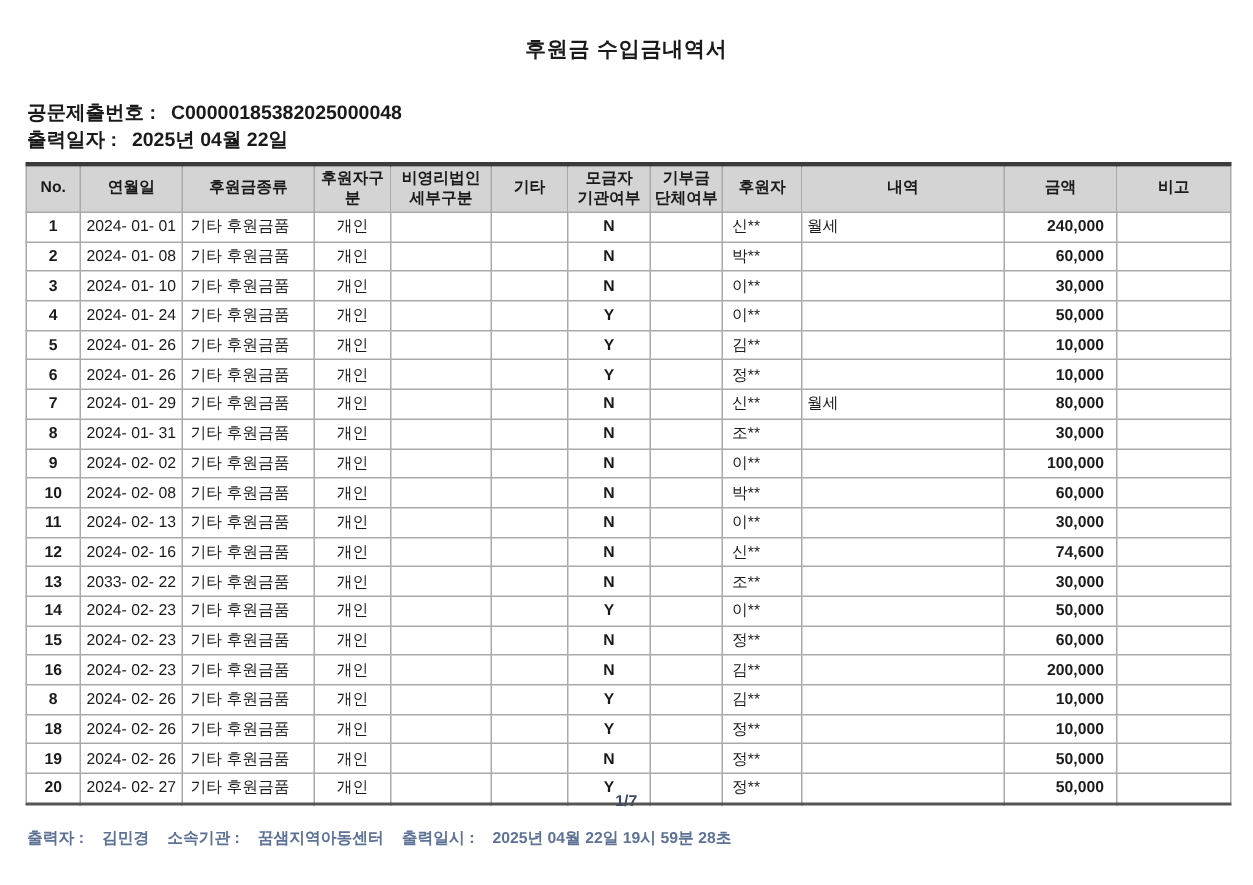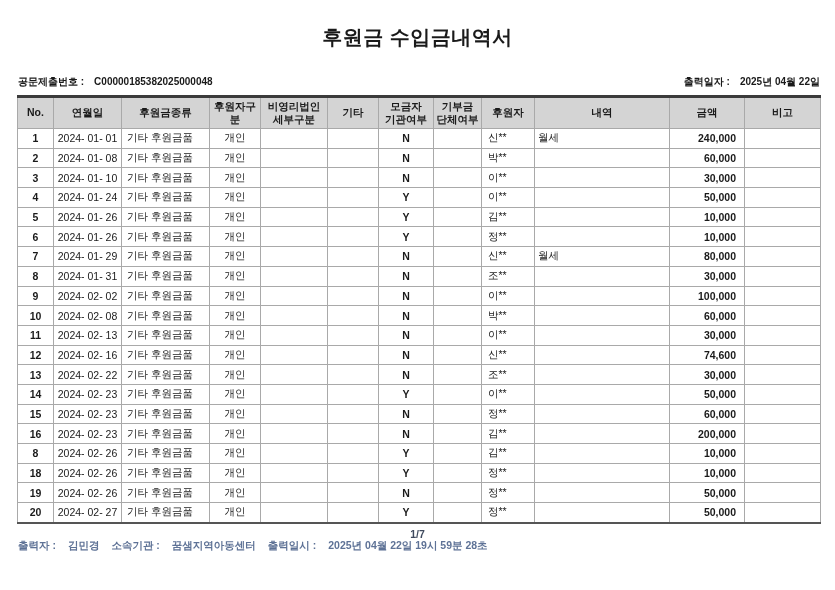--- a/index.html
+++ b/index.html
@@ -2,26 +2,26 @@
 <html><head>
 <meta charset="utf-8">
 <style>
   html,body{margin:0;padding:0;}
   body{
     width:835px;height:590px;background:#ffffff;
     font-family:"Liberation Sans","DejaVu Sans",sans-serif;
     color:#1a1a1a;position:relative;overflow:hidden;
   }
   .title{
-    text-align:center;margin-top:24px;font-size:20px;font-weight:700;
+    text-align:center;margin-top:24px;font-size:14px;font-weight:700;
     letter-spacing:0.5px;
   }
   .meta-row{
     display:flex;justify-content:space-between;align-items:flex-start;
-    margin:24px 15px 6px 18px;font-size:10px;
+    margin:24px 15px 6px 18px;font-size:13px;flex-direction:column;
   }
   .meta-left,.meta-right{display:flex;gap:10px;align-items:baseline;}
   .meta-label{font-weight:700;}
   .meta-value{font-weight:700;}
   .doc-table{
     width:803px;margin-left:17px;border-collapse:collapse;table-layout:fixed;
     font-size:10.5px;
     border:1px solid #6e6e6e;border-top:3px solid #3b3b3b;border-bottom:2px solid #555555;
   }
   .doc-table th,.doc-table td{
@@ -262,21 +262,21 @@
         <td></td>
         <td>N</td>
         <td></td>
         <td>신**</td>
         <td></td>
         <td>74,600</td>
         <td></td>
       </tr>
       <tr>
         <td>13</td>
-        <td>2024- 02- 22</td>
+        <td>2033- 02- 22</td>
         <td>기타 후원금품</td>
         <td>개인</td>
         <td></td>
         <td></td>
         <td>N</td>
         <td></td>
         <td>조**</td>
         <td></td>
         <td>30,000</td>
         <td></td>

